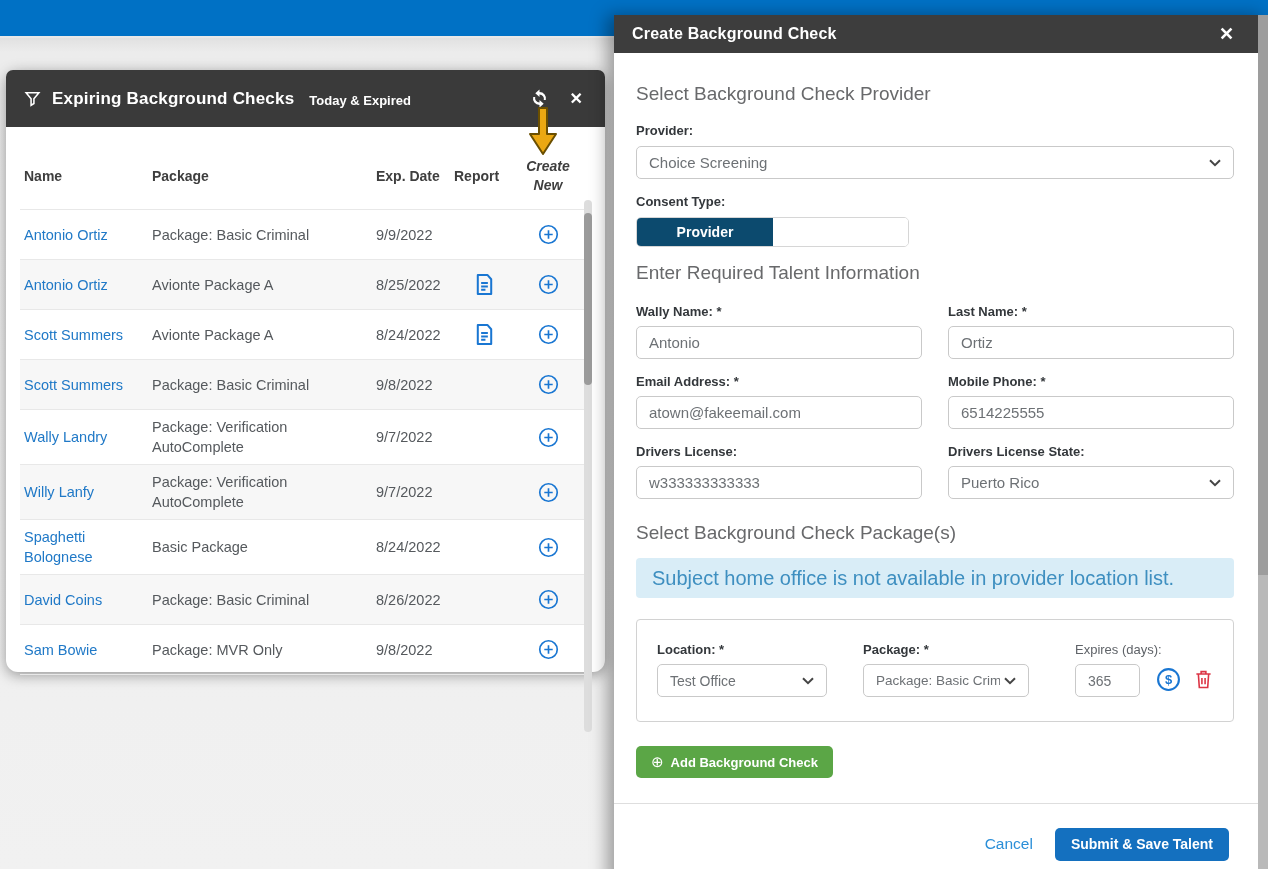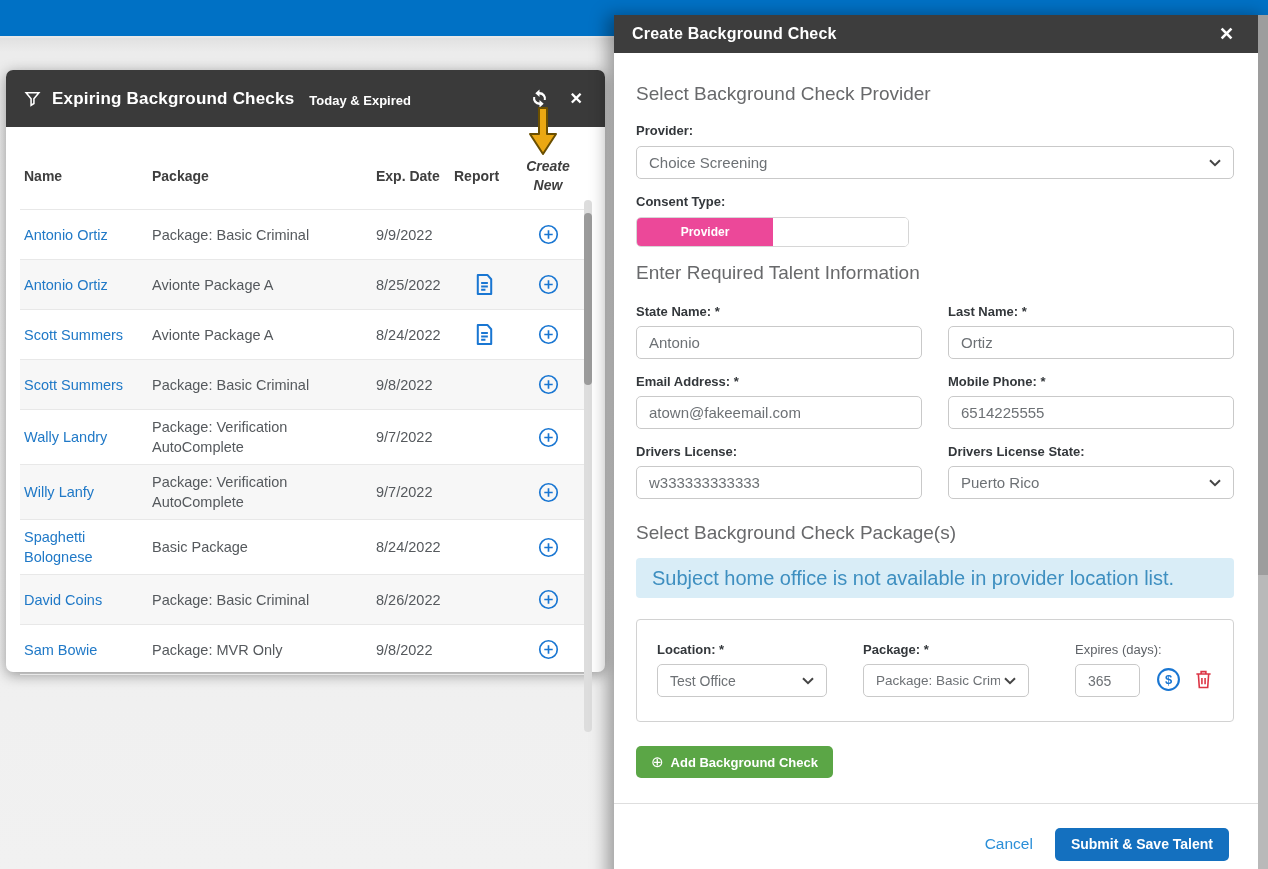--- a/index.html
+++ b/index.html
@@ -8,21 +8,21 @@
     font-family:"Liberation Sans", sans-serif;
     background:linear-gradient(to bottom,#c3c3c3 0,#ececec 52px,#f1f1f1 100%);
     position:relative; color:#54585c;
   }
   
   .topbar { position:absolute; left:0; top:0; width:100%; height:38px; background:#0071c5; border-bottom:2px solid #e8e8e8; }
 
   
   .panel {
     position:absolute; left:6px; top:70px; width:599px; height:602px;
-    background:#fff; border-radius:7px; box-shadow:0 3px 14px rgba(0,0,0,.38);
+    background:#fff; border-radius:12px; box-shadow:0 3px 14px rgba(0,0,0,.38);
     z-index:2;
   }
   .panel-header {
     height:57px; background:#3a3a3a; border-radius:7px 7px 0 0;
     display:flex; align-items:center; padding:0 18px; color:#fff;
   }
   .panel-title { font-size:17px; font-weight:700; letter-spacing:.2px; margin-left:11px; }
   .panel-subtitle { font-size:13px; font-weight:600; margin-left:15px; margin-top:3px; }
   .panel-header .spacer { flex:1; }
   .icon-btn { background:none; border:none; cursor:pointer; display:flex; align-items:center; padding:4px; }
@@ -69,21 +69,21 @@
     font-size:15px; color:#6d7175; background:#fff; padding:0 12px;
     font-family:"Liberation Sans", sans-serif;
   }
   .select { display:flex; align-items:center; justify-content:space-between; cursor:pointer; }
   .select span { white-space:nowrap; overflow:hidden; }
 
   .provider-select { margin-top:8px; }
   .lbl-row { margin-top:18px; }
 
   .consent-toggle { margin-top:8px; width:273px; height:30px; border:1px solid #d6d6d6; border-radius:5px; display:flex; overflow:hidden; background:#fff; }
-  .consent-on { width:136px; background:#ec4899; color:#fff; font-size:12px; font-weight:700; display:flex; align-items:center; justify-content:center; cursor:pointer; }
+  .consent-on { width:136px; background:#0c4a6e; color:#fff; font-size:14px; font-weight:700; display:flex; align-items:center; justify-content:center; cursor:pointer; }
   .consent-off { flex:1; background:#fff; cursor:pointer; }
 
   .talent-heading { margin-top:15px; }
   .fields-grid { margin-top:20px; display:grid; grid-template-columns:1fr 1fr; column-gap:26px; row-gap:15px; }
 
   .pkg-heading { margin-top:23px; }
   .alert-info {
     margin-top:14px; background:#d9edf7; border-radius:4px; color:#3e8fc0;
     font-size:20px; padding:11px 16px; height:40px; display:flex; align-items:center;
   }
@@ -339,21 +339,21 @@
     </div>
 
     <div class="flabel" style="margin-top:15px;">Consent Type:</div>
     <div class="consent-toggle">
       <div class="consent-on">Provider</div>
       <div class="consent-off"></div>
     </div>
 
     <div class="sec-heading talent-heading">Enter Required Talent Information</div>
     <div class="fields-grid" id="talent-fields">
-        <div class="field"><div class="flabel">State Name: *</div><input class="tinput" value="Antonio" style=""></div>
+        <div class="field"><div class="flabel">Wally Name: *</div><input class="tinput" value="Antonio" style=""></div>
         <div class="field"><div class="flabel">Last Name: *</div><input class="tinput" value="Ortiz" style=""></div>
         <div class="field"><div class="flabel">Email Address: *</div><input class="tinput" value="atown@fakeemail.com" style=""></div>
         <div class="field"><div class="flabel">Mobile Phone: *</div><input class="tinput" value="6514225555" style=""></div>
         <div class="field"><div class="flabel">Drivers License:</div><input class="tinput" value="w333333333333" style=""></div>
         <div class="field">
           <div class="flabel">Drivers License State:</div>
           <div class="select">
             <span>Puerto Rico</span>
             <svg width="12" height="8" viewBox="0 0 12 8">
               <path d="M1 1.2l5 5 5-5" fill="none" stroke="#454545" stroke-width="2"></path>

